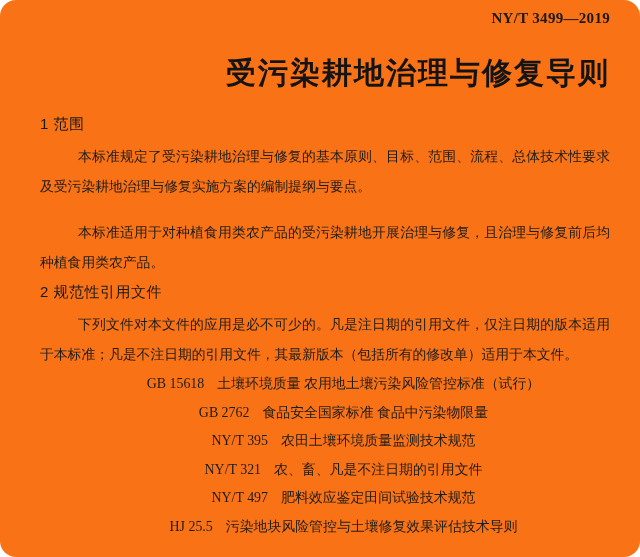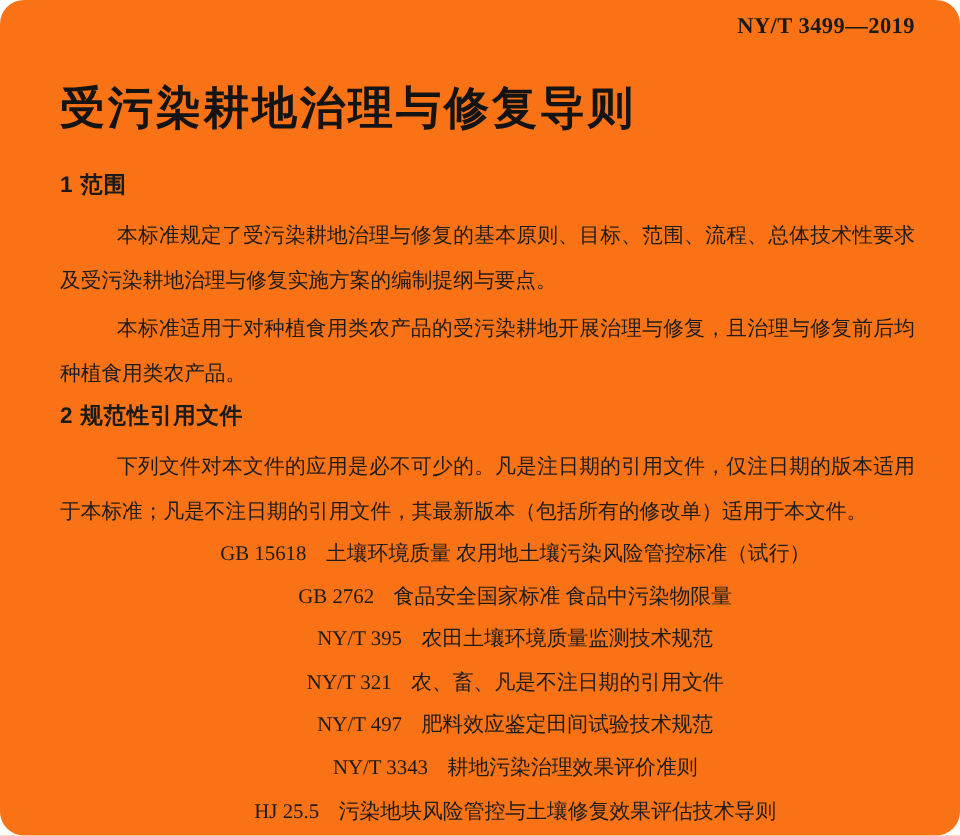--- a/index.html
+++ b/index.html
@@ -22,48 +22,48 @@
   .std-ref {
     text-align: right;
     font-weight: 700;
     font-size: 15px;
     line-height: 20px;
     letter-spacing: 0.3px;
     color: #1a1a1a;
   }
   .doc-title {
     margin: 26px 0 0 0;
-    text-align: left;
+    text-align: right;
     font-family: "Liberation Sans", sans-serif;
     font-weight: 700;
     font-size: 30px;
     line-height: 38px;
     letter-spacing: 2px;
     color: #141414;
   }
   h2.sec-heading {
     margin: 0;
     font-family: "Liberation Sans", sans-serif;
-    font-weight: 700;
+    font-weight: 400;
     font-size: 15px;
     line-height: 20px;
     letter-spacing: 0.5px;
     color: #1a1a1a;
   }
   .sec-scope h2.sec-heading { margin-top: 22px; }
   .sec-refs  h2.sec-heading { margin-top: 4px; }
   p.body-para {
     margin: 8px 0 0 0;
     font-size: 13.8px;
     line-height: 30px;
     text-indent: 38px;
     text-align: justify;
     color: #1c1c1c;
   }
-  p.body-para.second { margin-top: 2px; }
+  p.body-para.second { margin-top: 16px; }
   ul.ref-list {
     list-style: none;
     margin: 0;
     padding: 0 0 0 37px;
     font-size: 13.9px;
     text-align: center;
   }
   ul.ref-list li {
     line-height: 28.6px;
     white-space: nowrap;
@@ -103,21 +103,18 @@
       <li>
         <span class="ref-code">NY/T 395</span><span class="ref-title">农田土壤环境质量监测技术规范</span>
       </li>
       <li>
         <span class="ref-code">NY/T 321</span><span class="ref-title">农、畜、凡是不注日期的引用文件</span>
       </li>
       <li>
         <span class="ref-code">NY/T 497</span><span class="ref-title">肥料效应鉴定田间试验技术规范</span>
       </li>
       <li>
-        <span class="ref-code">NY/T 3343</span><span class="ref-title">耕地污染治理效果评价准则</span>
-      </li>
-      <li>
         <span class="ref-code">HJ 25.5</span><span class="ref-title">污染地块风险管控与土壤修复效果评估技术导则</span>
       </li>
     </ul>
   </section>
 
 </div>
 
 </body></html>

